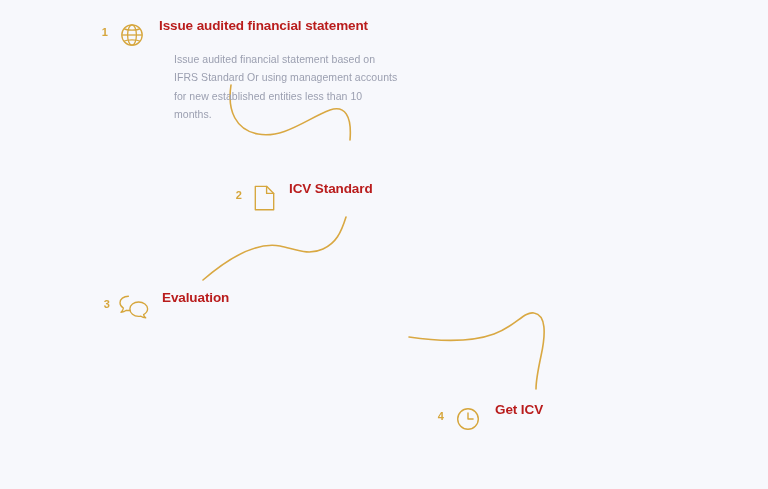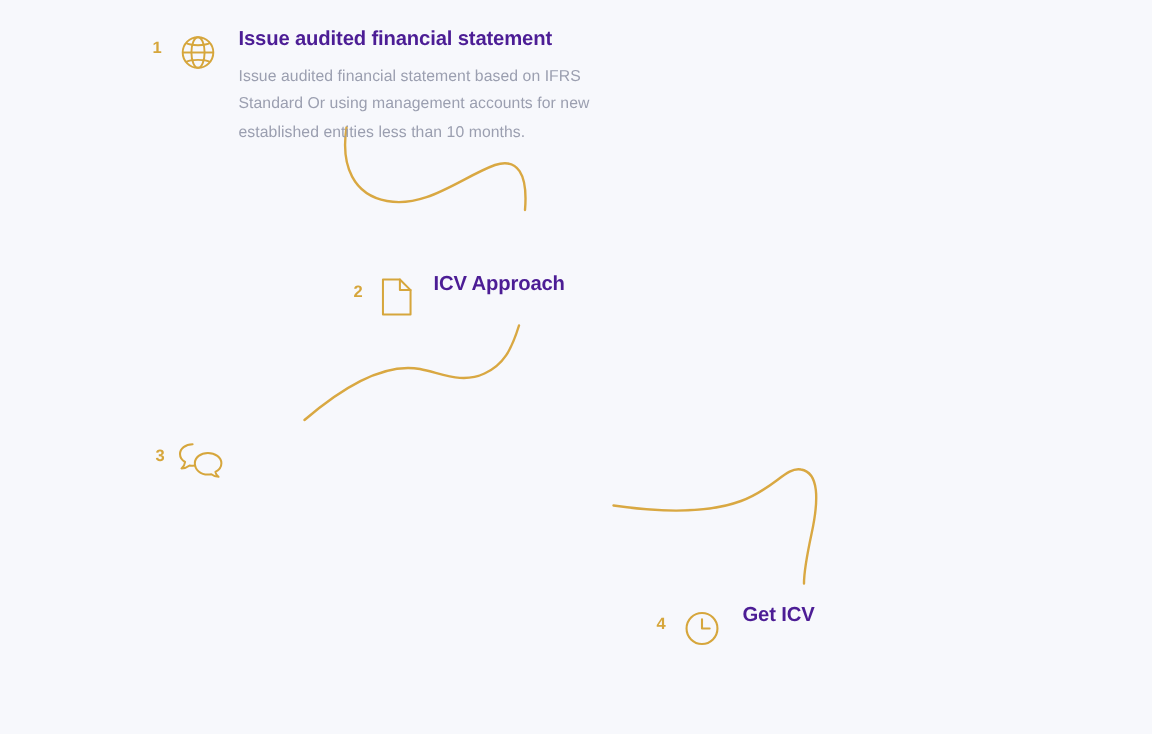--- a/index.html
+++ b/index.html
@@ -70,31 +70,31 @@
   }
 
   .step-body {
     margin-left: 12px;
     flex: 1 1 auto;
   }
 
   .step-title {
     font-size: 13.5px;
     font-weight: bold;
-    color: #4c1d95;
+    color: #b91c1c;
     line-height: 1.25;
     margin: 0 0 7px 0;
     letter-spacing: -0.1px;
   }
 
   .step-desc {
     font-size: 10.5px;
     color: #9b9fb0;
     line-height: 1.75;
-    margin: 0;
+    margin: 15px;
     letter-spacing: 0.05px;
   }
 
   
   #step-1 { left: 96px;  top: 18px;  width: 320px; }
   #step-2 { left: 230px; top: 181px; width: 310px; }
   #step-3 { left: 98px;  top: 290px; width: 330px; }
   #step-4 { left: 432px; top: 402px; width: 320px; }
 
   
@@ -132,38 +132,39 @@
 
   <div class="step" id="step-2">
     <div class="step-num">2</div>
     <div class="step-icon">
       <svg width="21" height="26" viewBox="0 0 21 26" stroke="#d6a63c" stroke-width="1.35" fill="none" stroke-linejoin="round" stroke-linecap="round">
         <path d="M1.3 1.3 H 12.6 L 19.7 8.4 V 24.7 H 1.3 Z"></path>
         <path d="M12.6 1.3 V 8.4 H 19.7"></path>
       </svg>
     </div>
     <div class="step-body">
-      <h3 class="step-title">ICV Approach</h3>
+      <h3 class="step-title">ICV Standard</h3>
     </div>
   </div>
 
   <div class="step" id="step-3">
     <div class="step-num">3</div>
     <div class="step-icon">
       <svg width="30" height="24" viewBox="0 0 30 24" stroke="#d6a63c" stroke-width="1.35" fill="none" stroke-linejoin="round" stroke-linecap="round">
         <path d="M9.4 1.2 C 4.6 1.2, 1.0 4.1, 1.0 7.7 C 1.0 9.9, 2.3 11.8, 4.4 13.0
                  C 4.2 14.7, 3.3 16.2, 2.0 17.3 C 4.1 17.2, 6.0 16.4, 7.4 15.3
                  C 8.1 15.4, 8.8 15.5, 9.4 15.5 C 10.6 15.5, 11.7 15.3, 12.7 15.0"></path>
         <path d="M19.6 7.0 C 24.4 7.0, 28.6 9.9, 28.6 13.8 C 28.6 16.2, 27.0 18.3, 24.6 19.6
                  C 24.8 21.0, 25.6 22.1, 26.7 22.9 C 24.8 22.8, 23.1 22.1, 21.9 21.2
                  C 21.2 21.3, 20.4 21.4, 19.6 21.4 C 14.8 21.4, 10.9 18.4, 10.9 13.8
                  C 10.9 9.9, 14.8 7.0, 19.6 7.0 Z" fill="#f7f8fc"></path>
       </svg>
     </div>
     <div class="step-body">
+      <h3 class="step-title">Evaluation</h3>
     </div>
   </div>
 
   <div class="step" id="step-4">
     <div class="step-num">4</div>
     <div class="step-icon">
       <svg width="24" height="24" viewBox="0 0 24 24" stroke="#d6a63c" stroke-width="1.4" fill="none" stroke-linecap="round" stroke-linejoin="round">
         <circle cx="12" cy="12" r="10.3"></circle>
         <path d="M12 5.9 V 12 H 17.1"></path>
       </svg>

